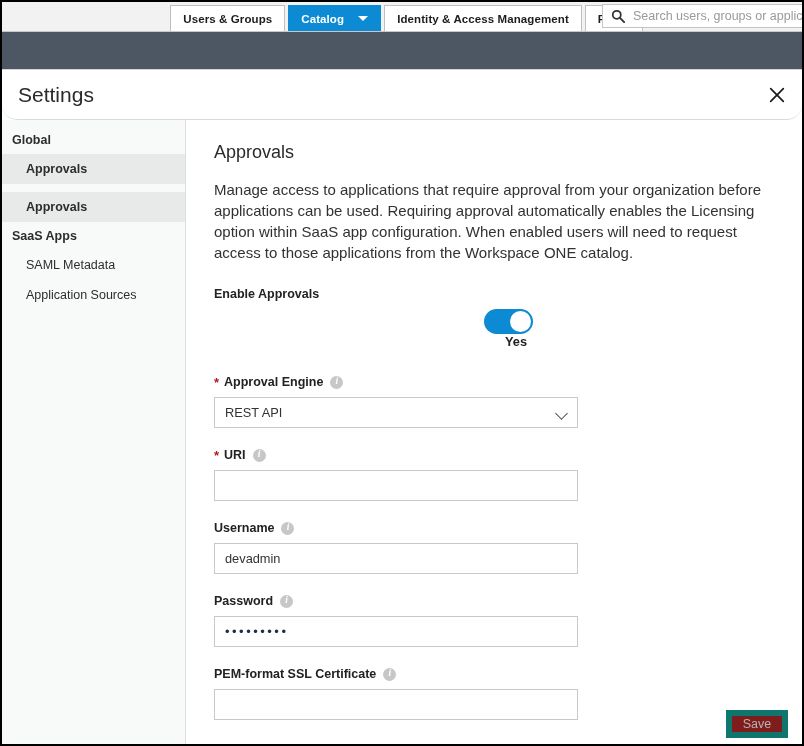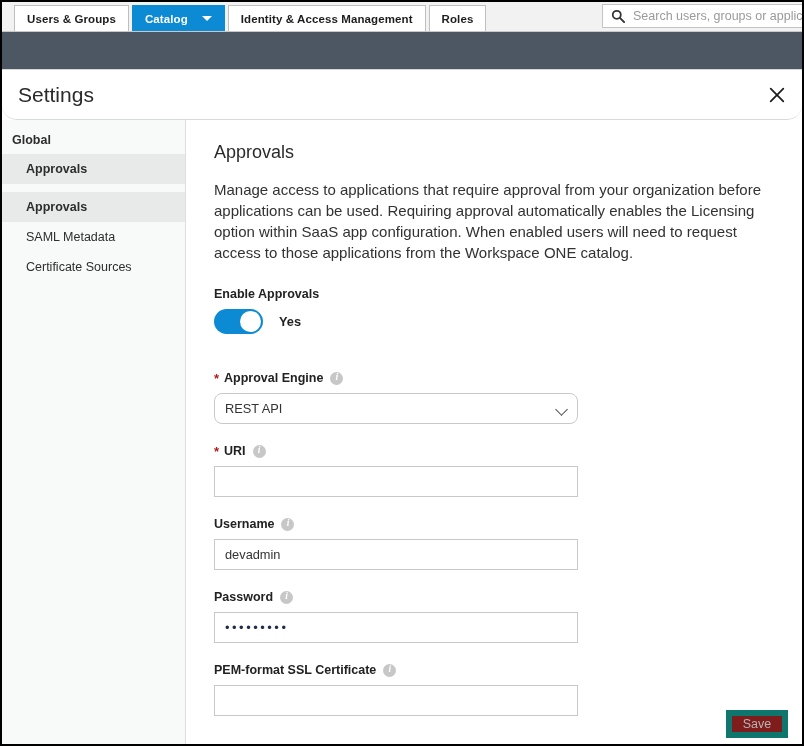--- a/index.html
+++ b/index.html
@@ -22,20 +22,21 @@
 
   
   .tabbar {
     position: relative;
     height: 30px;
     background: #f2f2f2;
     border-bottom: 1px solid #c8c8c8;
     display: flex;
     align-items: flex-end;
     padding-left: 12px;
+    justify-content: center;
   }
   .tab {
     height: 26px;
     display: flex;
     align-items: center;
     padding: 0 12px;
     margin-right: 3px;
     background: #ffffff;
     border: 1px solid #bfbfbf;
     border-bottom: none;
@@ -185,21 +186,21 @@
     font-size: 9.5px;
     font-weight: bold;
     font-style: italic;
     margin-left: 7px;
     font-family: "Liberation Serif", serif;
     cursor: pointer;
     line-height: 1;
   }
 
   
-  .toggle-row { display: flex; align-items: center; margin-bottom: 37px; }
+  .toggle-row { display: flex; align-items: center; margin-bottom: 26px; flex-direction: column; }
   .toggle {
     width: 49px; height: 25px;
     border-radius: 13px;
     background: #0c8ad4;
     position: relative;
     cursor: pointer;
     flex: 0 0 auto;
   }
   .toggle .knob {
     position: absolute;
@@ -234,21 +235,21 @@
     position: absolute;
     right: 12px; top: 12px;
     width: 9px; height: 9px;
     border-right: 1.6px solid #4a4a4a;
     border-bottom: 1.6px solid #4a4a4a;
     transform: rotate(45deg);
     pointer-events: none;
   }
   .sel-input {
     appearance: none; -webkit-appearance: none;
-    border-radius: 8px;
+    border-radius: 0;
     line-height: 29px;
   }
   .pwd-dots {
     letter-spacing: 2.5px;
     font-size: 13px;
     color: #1f2d4a;
   }
 
   
   .save-btn {
@@ -314,25 +315,26 @@
       <div class="nav-item bold selected">
         <span>Approvals</span>
       </div>
 
       <div class="nav-spacer"></div>
 
       <div class="nav-item bold selected">
         <span>Approvals</span>
       </div>
 
+      <div class="nav-group">SaaS Apps</div>
       <div class="nav-item">
         <span>SAML Metadata</span>
       </div>
       <div class="nav-item">
-        <span>Certificate Sources</span>
+        <span>Application Sources</span>
       </div>
     </div>
 
     <div class="main">
       <h2>Approvals</h2>
       <div class="desc">Manage access to applications that require approval from your organization before applications can be used. Requiring approval automatically enables the Licensing option within SaaS app configuration. When enabled users will need to request access to those applications from the Workspace ONE catalog.</div>
 
       <div class="field-label">
         <span>Enable Approvals</span>
       </div>

